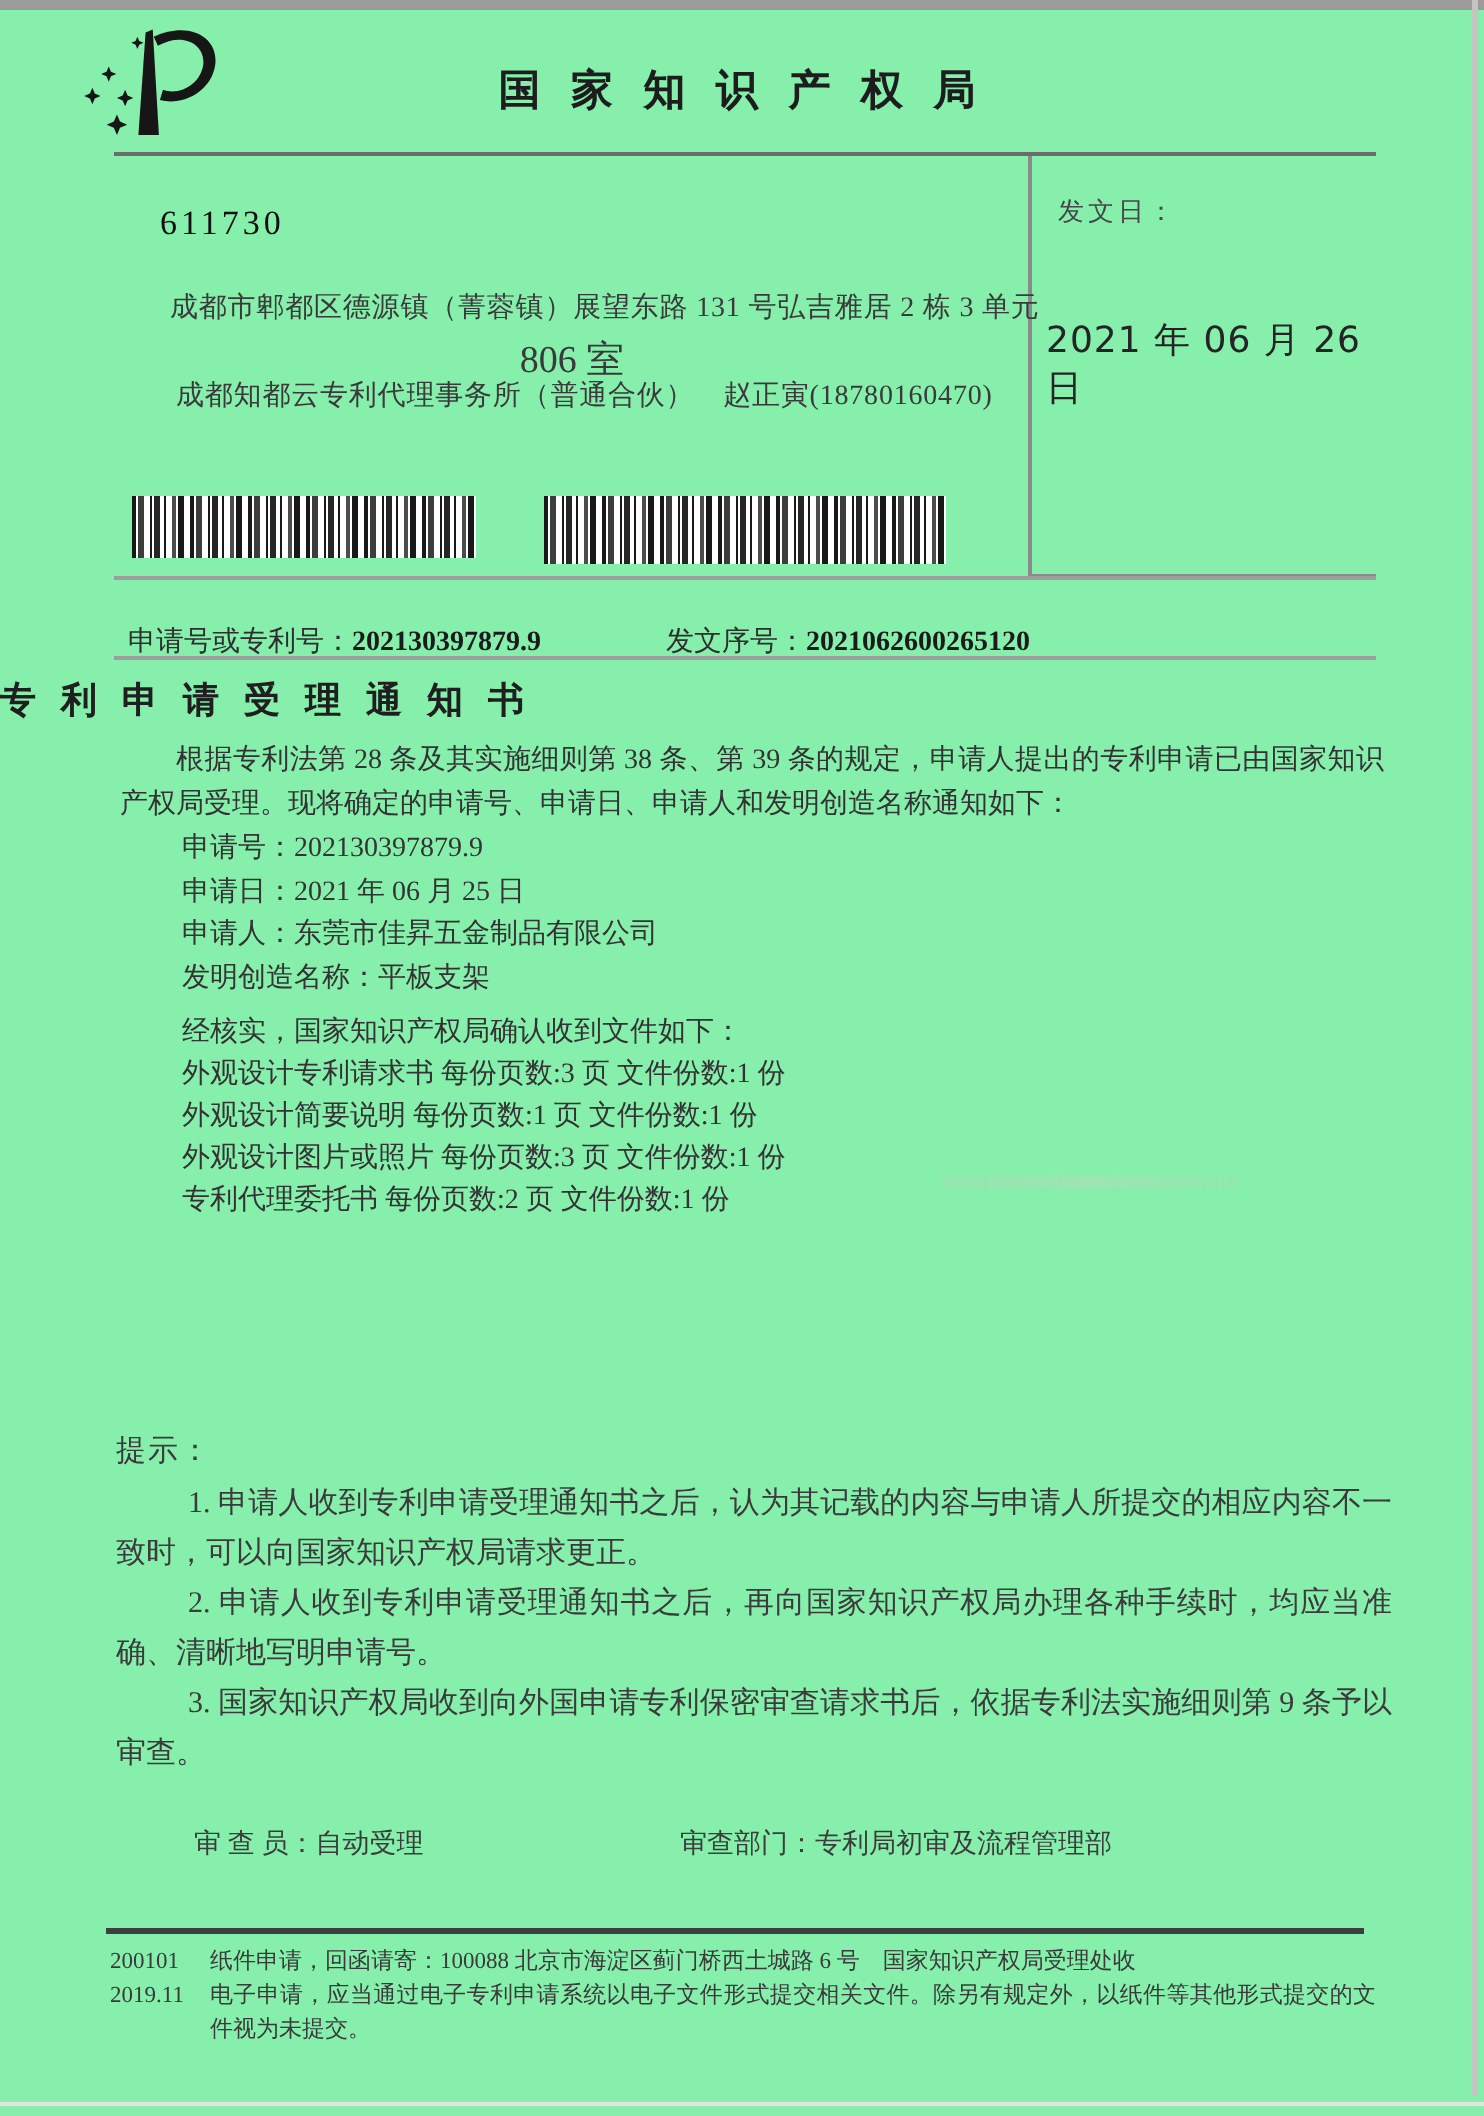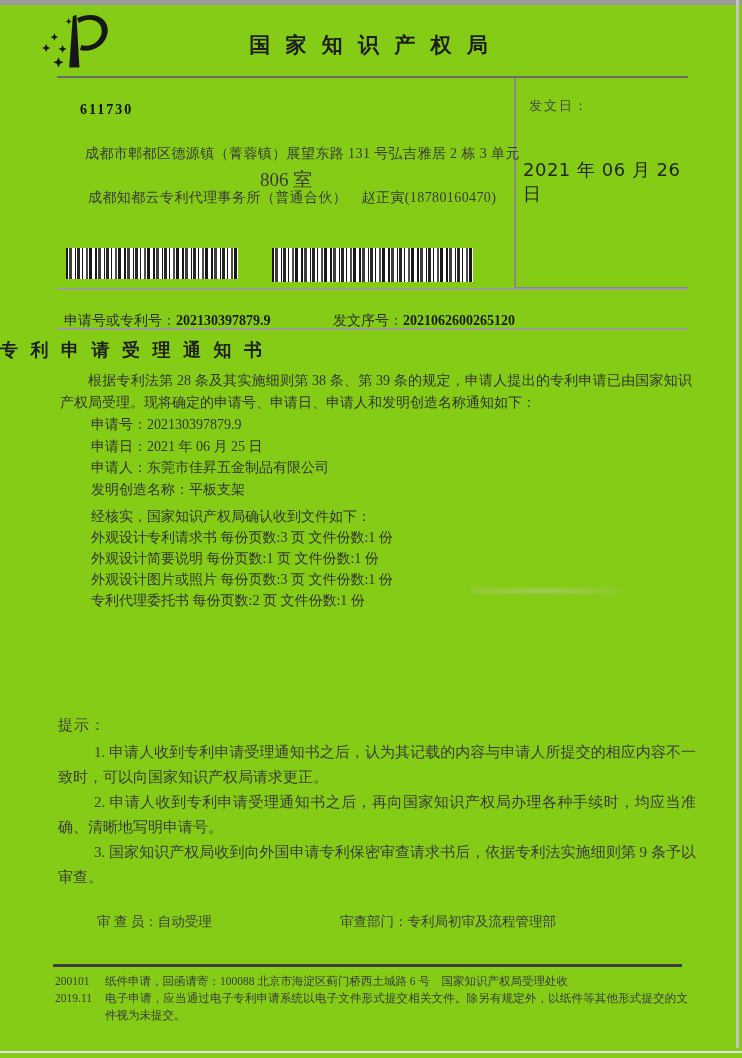--- a/index.html
+++ b/index.html
@@ -1,17 +1,17 @@
 <!DOCTYPE html>
 <html lang="zh"><head>
 <meta charset="utf-8">
 <style>
   html,body{margin:0;padding:0;background:#ececec;}
   .page{
-    position:relative;width:742px;height:1058px;background:#84cc16;
+    position:relative;width:742px;height:1058px;background:#86efac;
     font-family:"Liberation Serif","DejaVu Serif",serif;color:#333;
     overflow:hidden;margin:0 auto;
   }
   .scan-top{position:absolute;left:0;top:0;width:742px;height:5px;background:#9b9b9b;}
   .scan-right{position:absolute;top:0;left:736px;width:3px;height:1048px;background:#c4c4c4;}
   .scan-bottom{position:absolute;left:0;top:1051px;width:742px;height:2px;background:#e3e3e1;}
 
   .logo{position:absolute;left:38px;top:14px;width:88px;height:68px;}
 
   .office-name{
@@ -19,21 +19,21 @@
     font-size:21px;font-weight:bold;letter-spacing:5px;color:#1d1d1d;
   }
   .header-rule{position:absolute;left:57px;top:76px;width:631px;height:2px;background:#6b6b6b;}
 
   .date-box{position:absolute;left:514px;top:78px;width:174px;height:211px;
     border-left:2px solid #8a8a8a;border-bottom:2px solid #8a8a8a;box-sizing:border-box;}
   .date-label{position:absolute;left:13px;top:19px;font-size:13px;letter-spacing:2px;color:#474747;}
   .date-value{position:absolute;left:7px;top:80px;font-size:18px;color:#242424;
     font-family:"DejaVu Sans","Liberation Sans",sans-serif;letter-spacing:0.5px;}
 
-  .postal{position:absolute;left:80px;top:102px;font-size:14px;font-weight:bold;
+  .postal{position:absolute;left:80px;top:102px;font-size:17px;font-weight:normal;
     letter-spacing:2px;color:#101010;}
   .addr1{position:absolute;left:73px;top:145px;font-size:14px;color:#3a3a3a;letter-spacing:0.4px;margin-left:12px;}
   .addr2{position:absolute;left:80px;top:167px;width:412px;text-align:center;font-size:19px;color:#3a3a3a;}
   .agency{position:absolute;left:88px;top:189px;font-size:14px;color:#3a3a3a;letter-spacing:0.4px;}
 
   .barcode{position:absolute;top:248px;height:31px;
     background:repeating-linear-gradient(90deg,
       #181818 0 2px,#fff 2px 3px,#3d3d3d 3px 6px,#fff 6px 9px,
       #181818 9px 10px,#fff 10px 11px,#262626 11px 14px,#fff 14px 16px,
       #181818 16px 17px,#fff 17px 20px,#4c4c4c 20px 22px,#fff 22px 23px,

